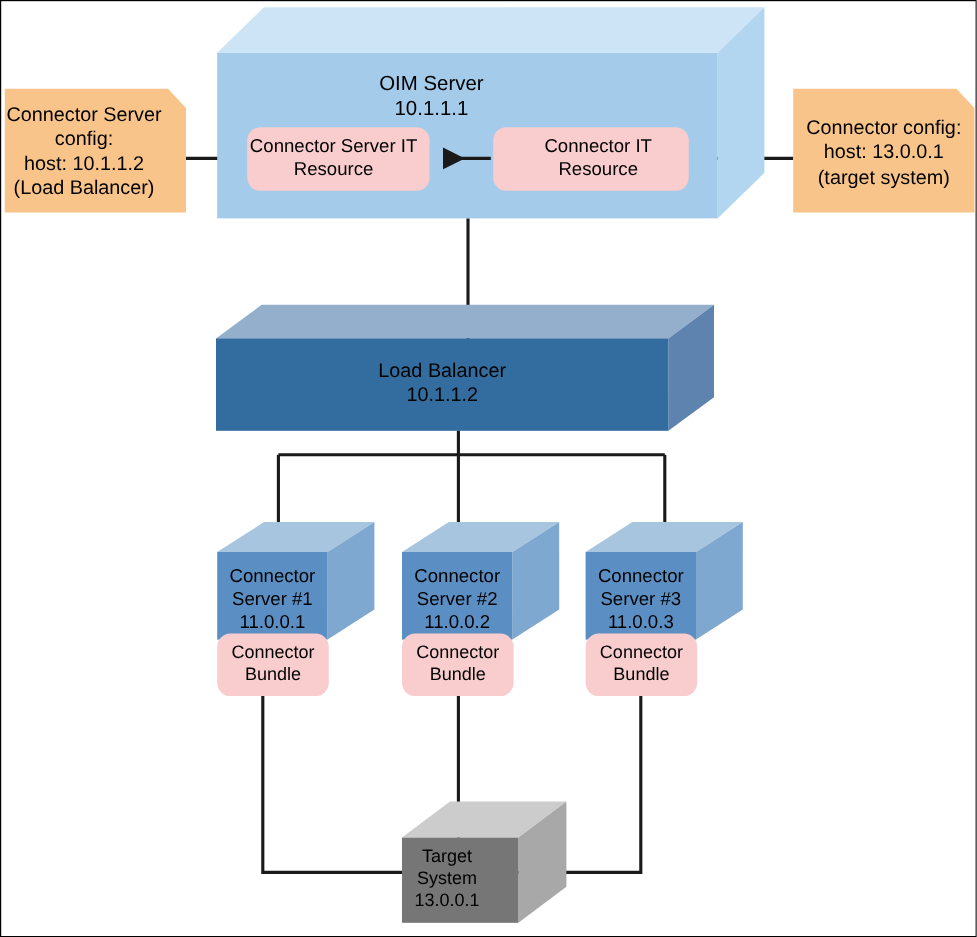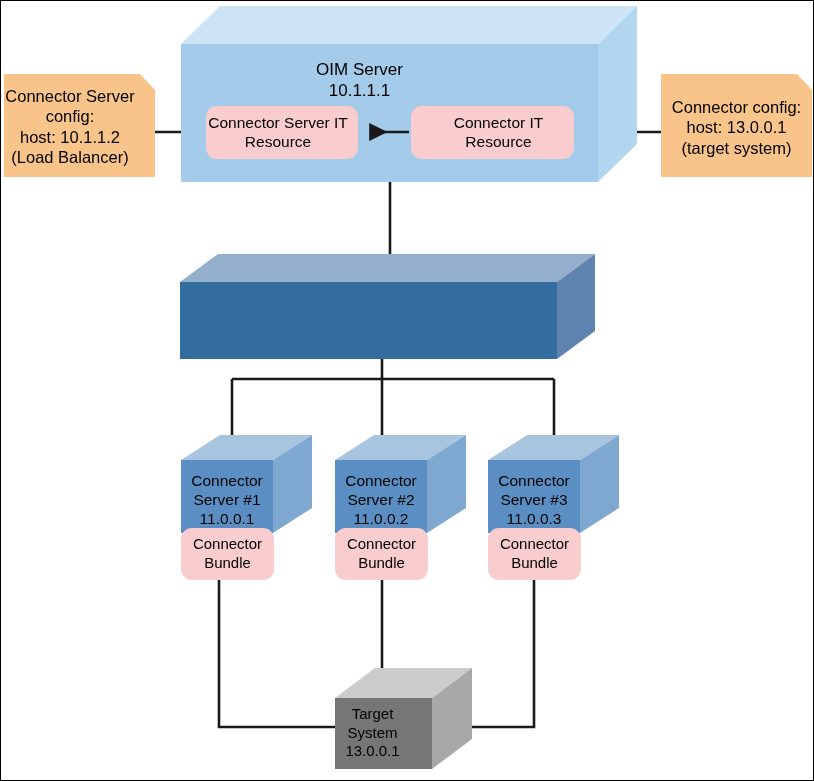--- a/index.html
+++ b/index.html
@@ -138,20 +138,22 @@
 
   <div class="lbl oim-title" style="left:180px; top:58px; width:357px;">OIM Server
 10.1.1.1</div>
 
   <div class="lbl pink-text" style="left:205px; top:112px; width:144px;text-align:center;">Connector Server IT
 Resource</div>
 
   <div class="lbl pink-text" style="left:410px; top:112px; width:175px;">Connector IT
 Resource</div>
 
+  <div class="lbl lb-text" style="left:179px; top:298px; width:377px;">Load Balancer
+10.1.1.2</div>
 
   <div class="lbl cs-text" style="left:180px; top:470px; width:92px;">Connector
 Server #1
 11.0.0.1</div>
 
   <div class="lbl cs-text" style="left:334px; top:470px; width:92px;">Connector
 Server #2
 11.0.0.2</div>
 
   <div class="lbl cs-text" style="left:487px; top:470px; width:92px;">Connector

